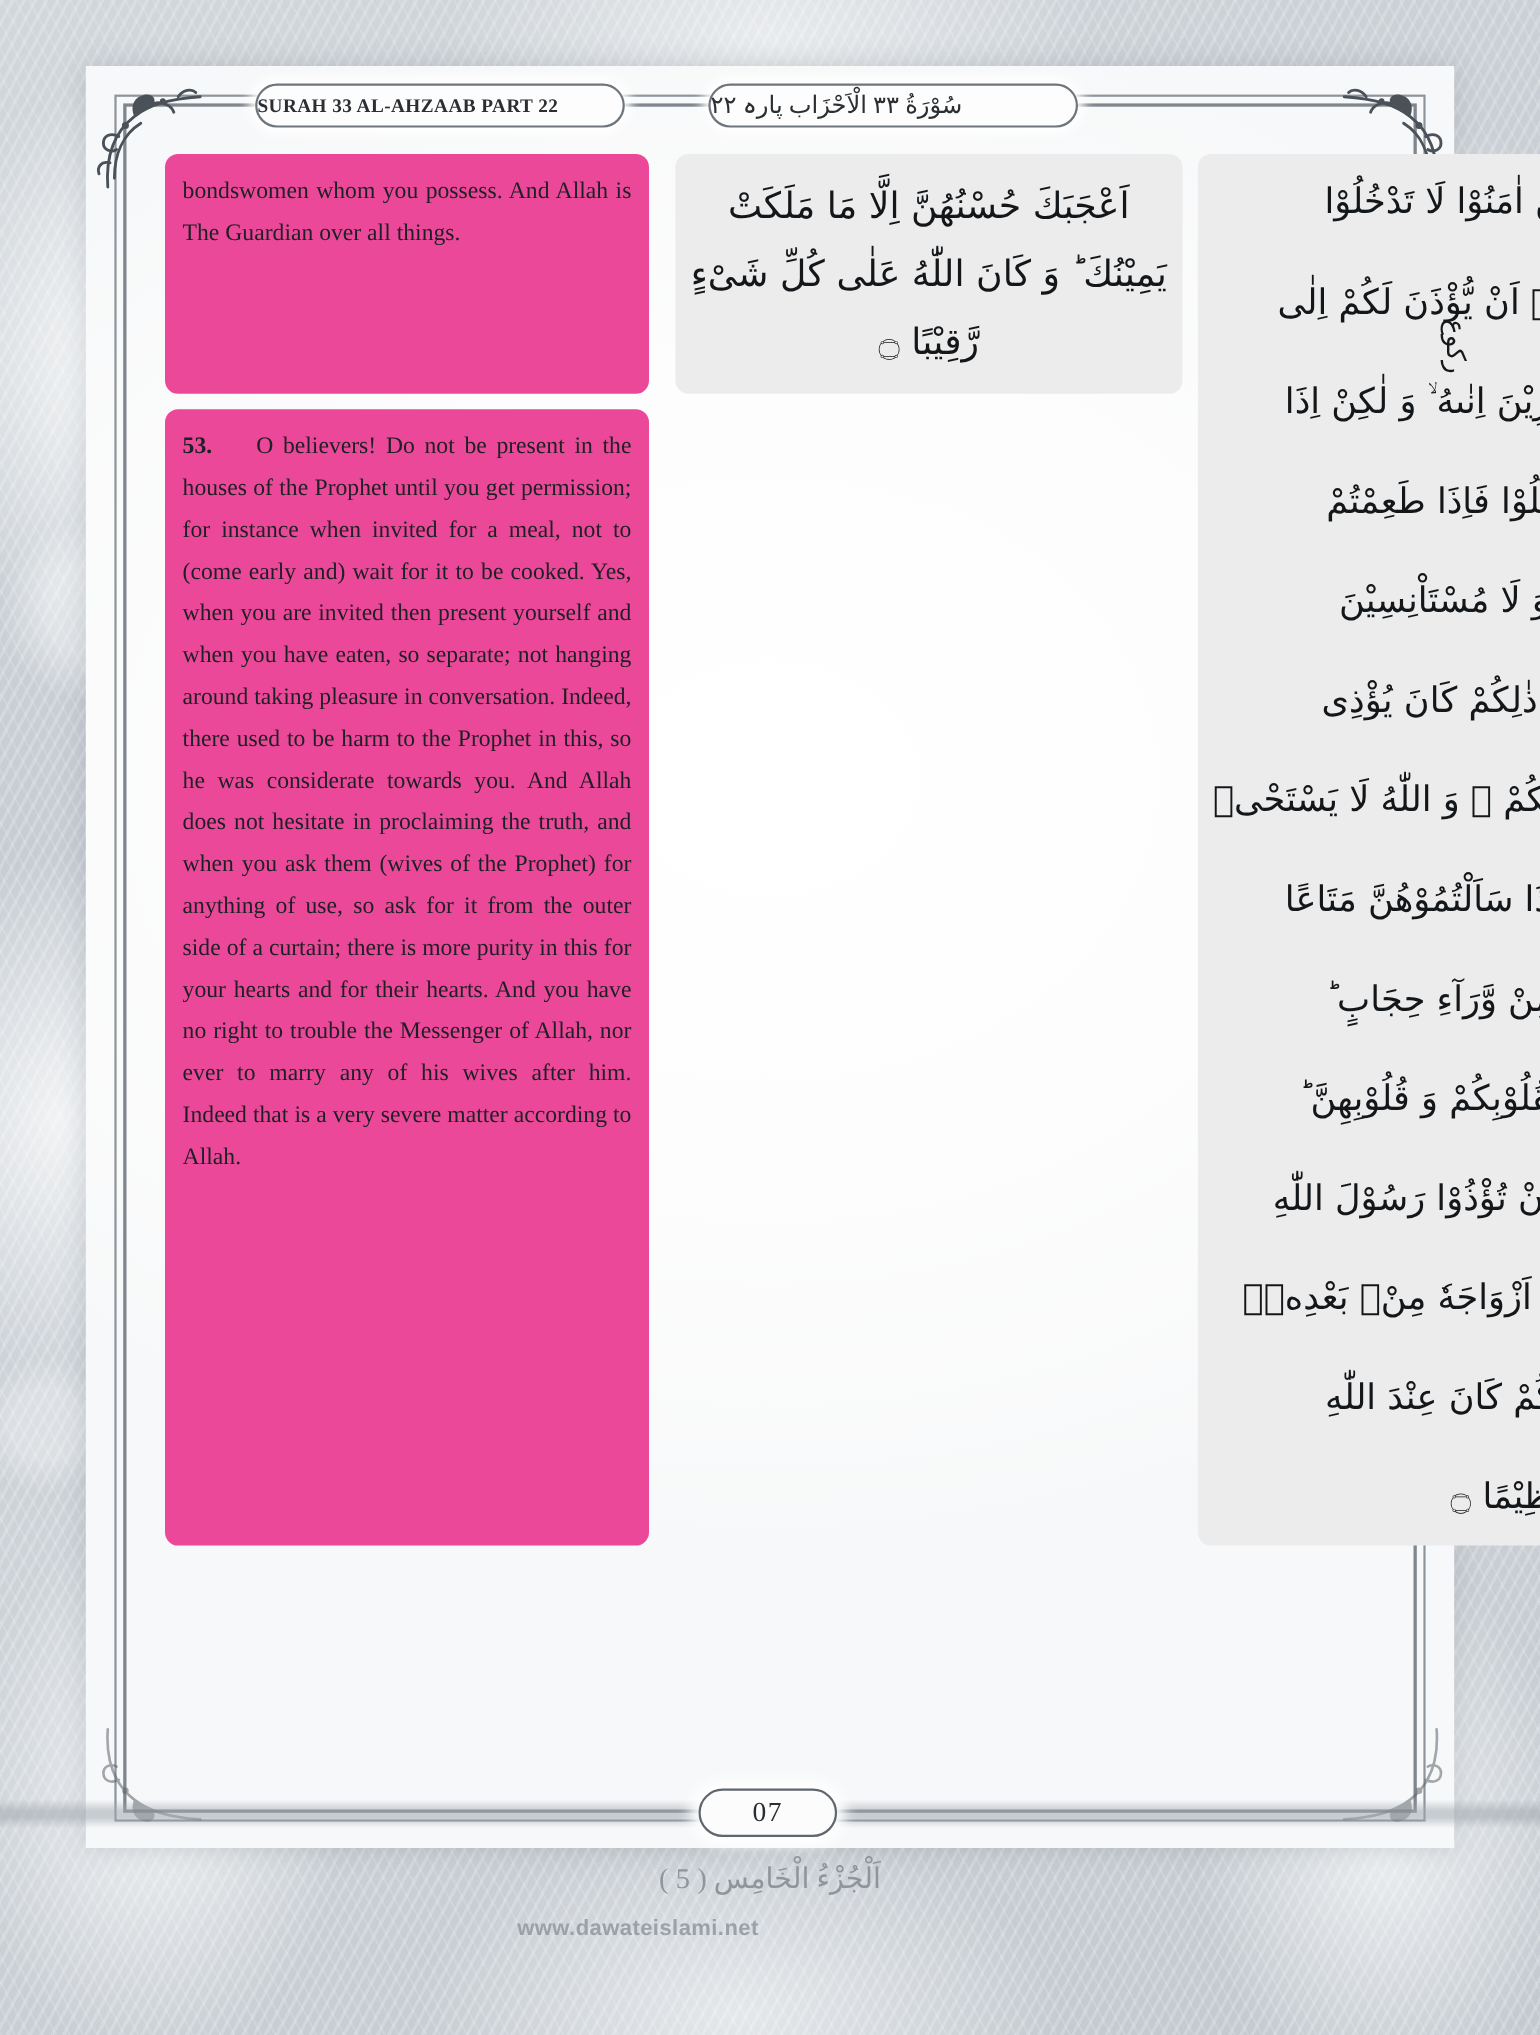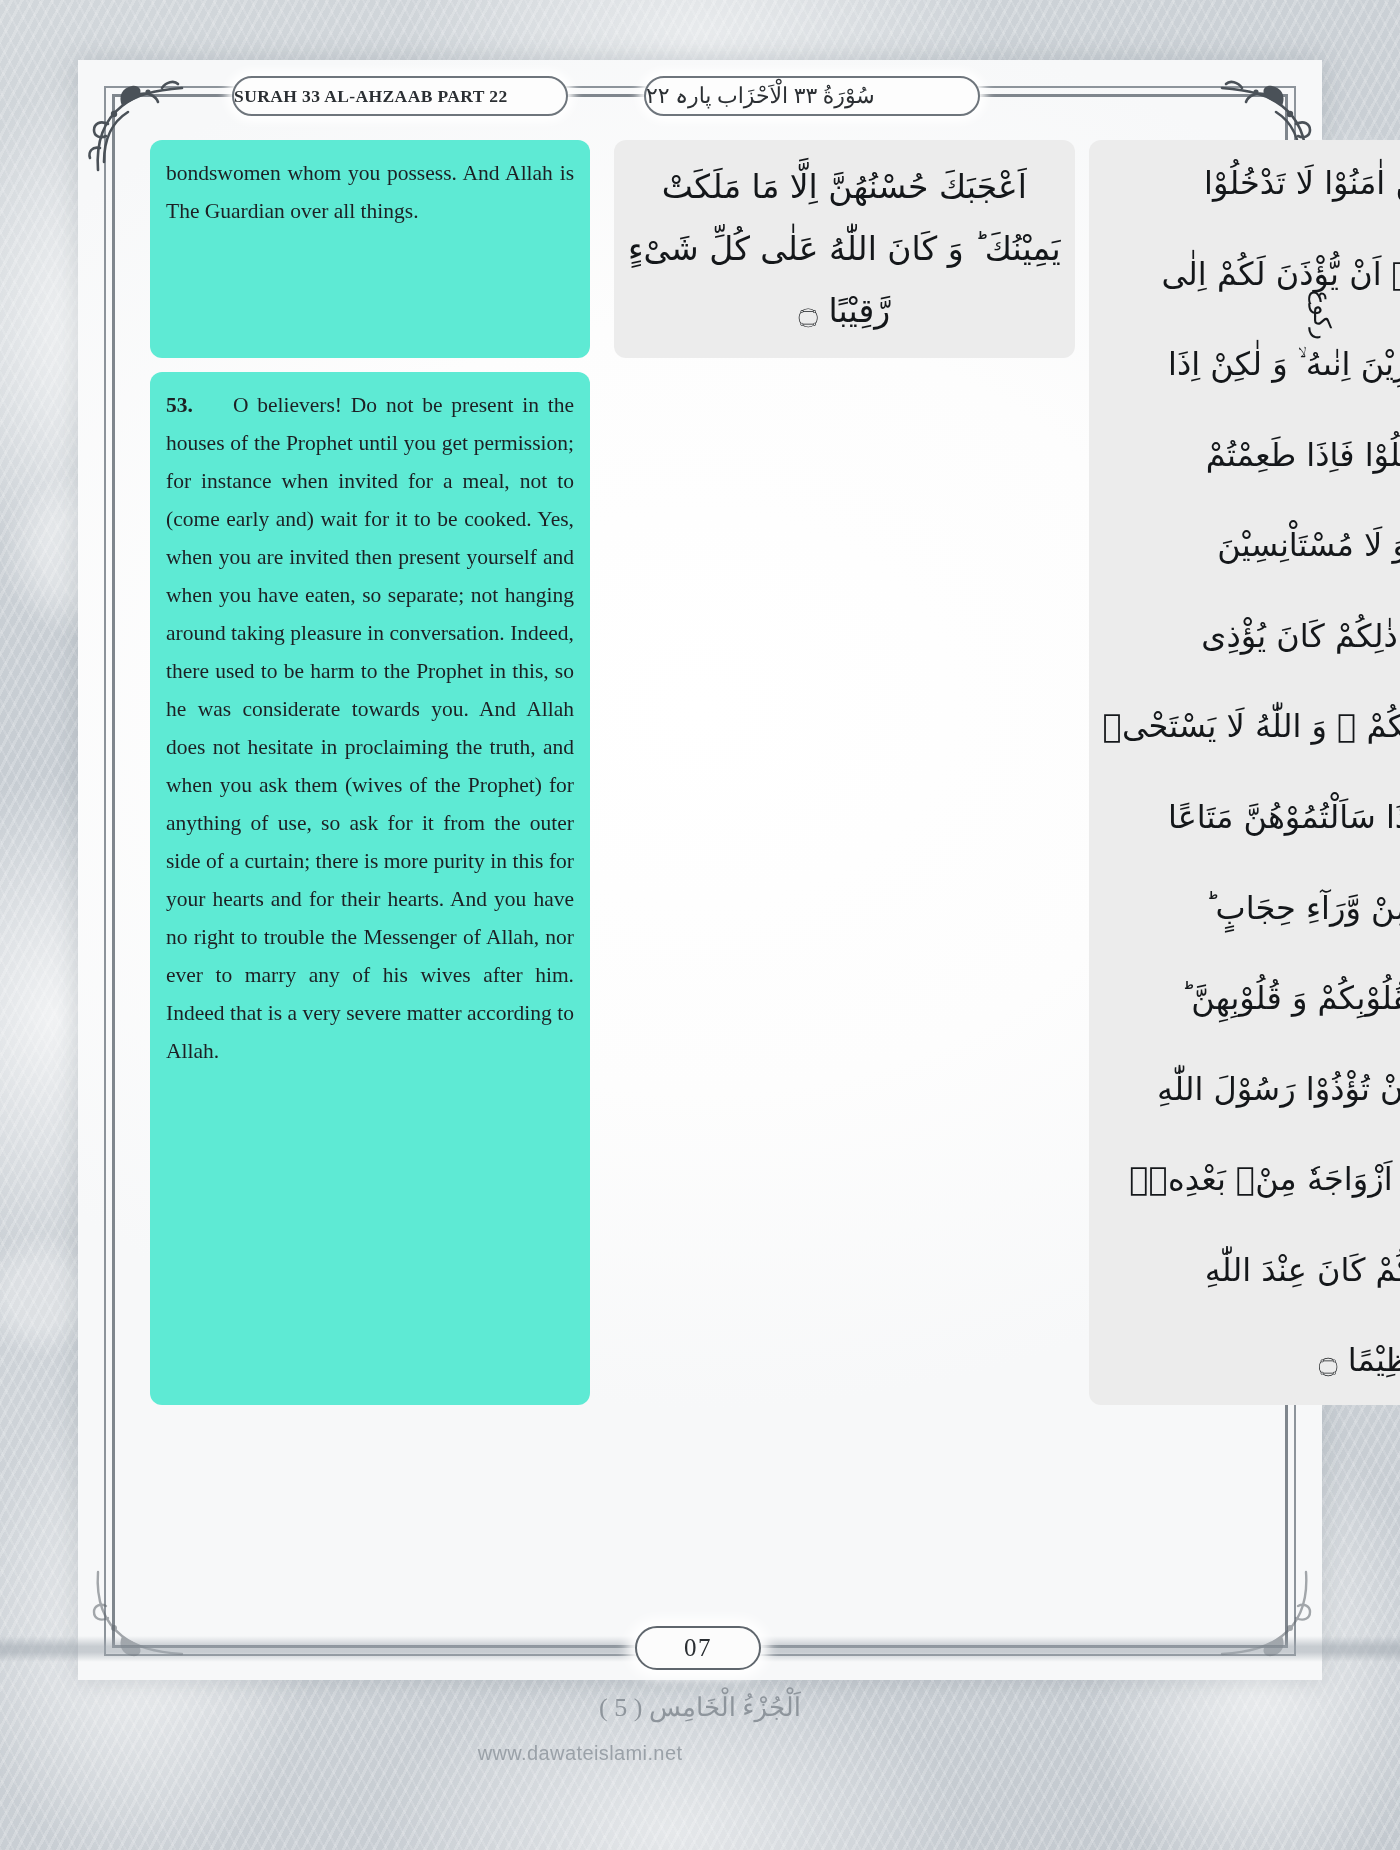--- a/index.html
+++ b/index.html
@@ -116,21 +116,21 @@
     left: 150px; top: 140px;
     width: 1100px; height: 1265px;
     display: flex;
     gap: 14px;
     z-index: 4;
   }
   #col-en { width: 440px; display: flex; flex-direction: column; gap: 14px; }
   #col-ar { width: 452px; margin-left: 10px; }
 
   .panel {
-    background: #5eead4;
+    background: #ec4899;
     border-radius: 12px;
     padding: 14px 16px;
   }
 
   #panel-en-top { height: 218px; }
   #panel-en-main { flex: 1; }
   #panel-ar { height: 100%; padding: 16px 18px; }
 
   .en-text {
     font-family: "Liberation Serif", "DejaVu Serif", serif;
@@ -199,21 +199,21 @@
     color: #8e959c;
     direction: rtl;
     z-index: 5;
   }
   #footer-url {
     position: absolute;
     left: 0; top: 1742px; width: 1160px;
     text-align: center;
     font-family: "Liberation Sans", sans-serif;
     font-size: 20px;
-    font-weight: 400;
+    font-weight: 700;
     color: #9aa1a8;
     letter-spacing: .4px;
     z-index: 5;
   }
 
   
   #footer-band {
     position: absolute;
     left: 0; top: 1636px; width: 1400px; height: 26px;
     background: linear-gradient(180deg, rgba(175,182,189,0) 0%, rgba(160,168,176,.55) 40%, rgba(160,168,176,.55) 62%, rgba(175,182,189,0) 100%);

